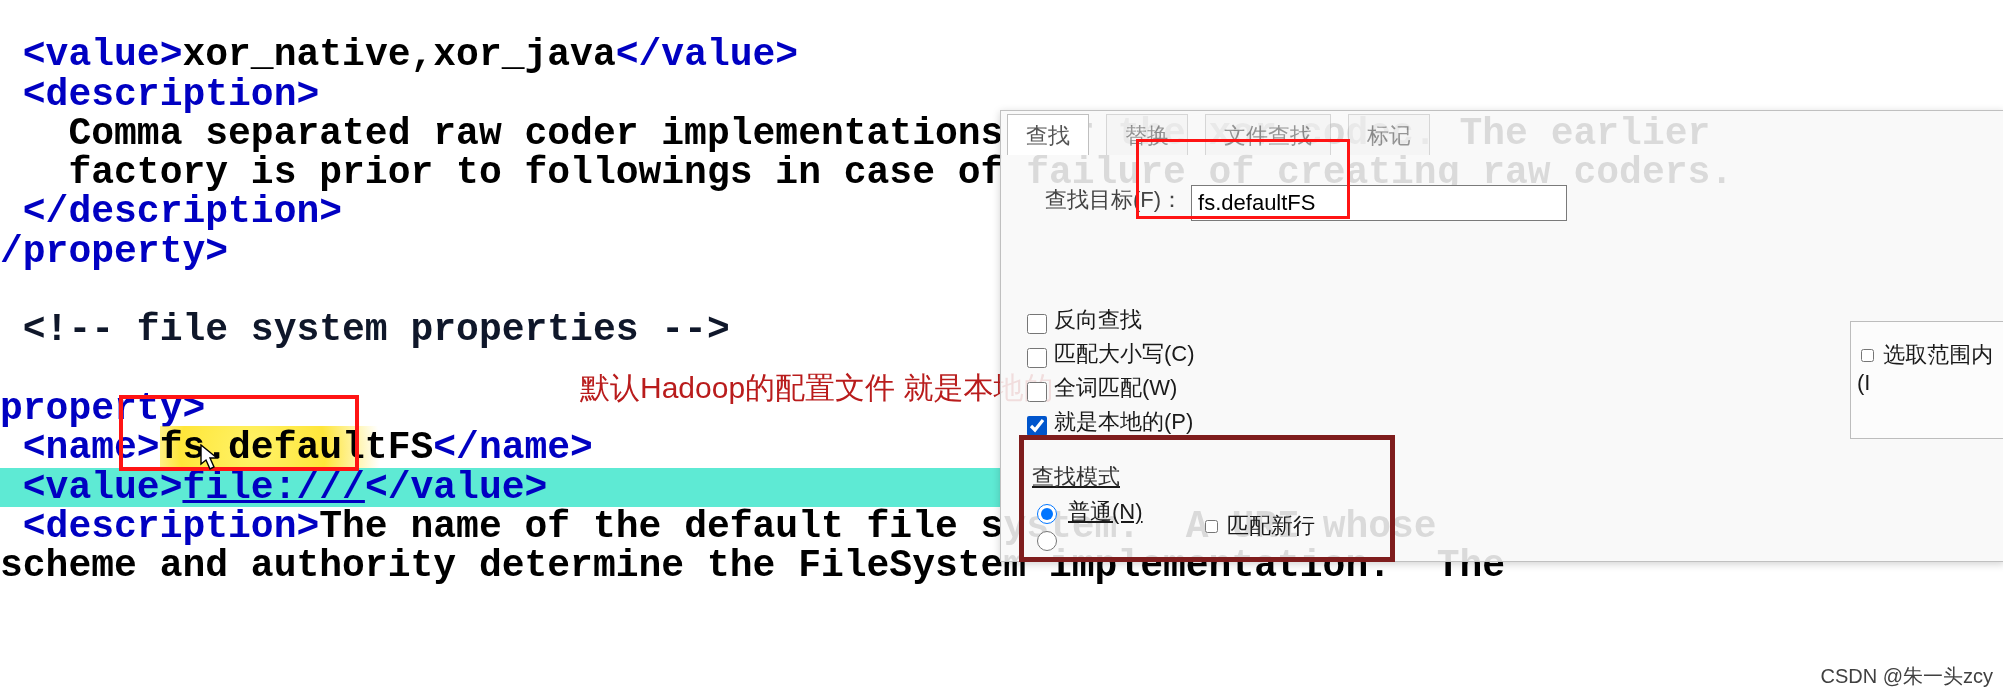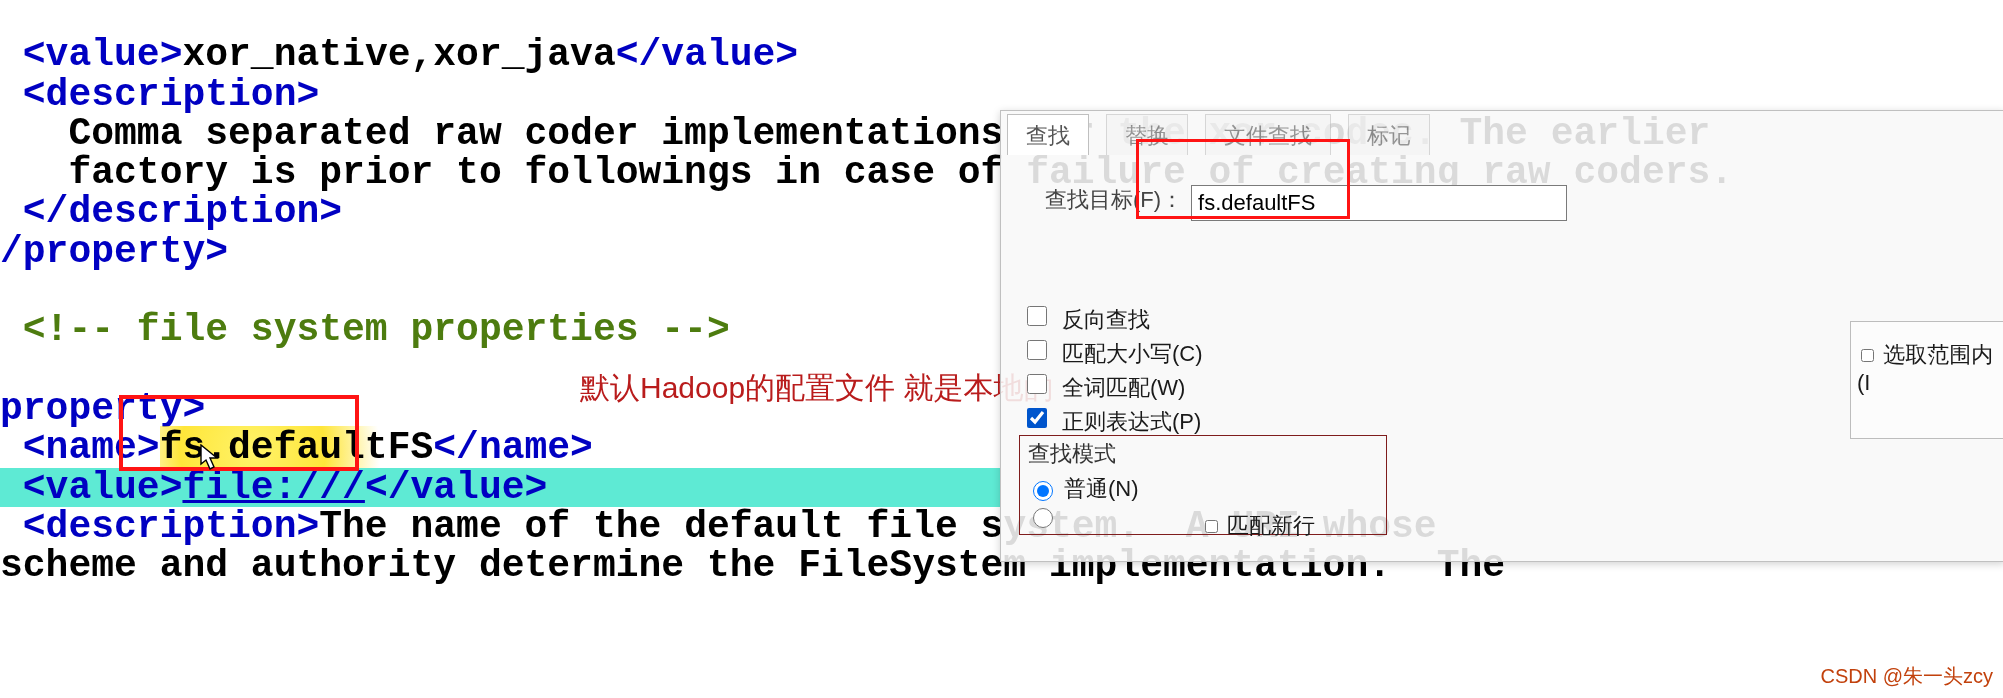--- a/index.html
+++ b/index.html
@@ -18,21 +18,21 @@
     top: -4px;
     width: 100%;
     font-size: 38px;
     line-height: 39.3px;
     white-space: pre;
     font-weight: bold;
     color: #000;
   }
   .tag { color: #0000c2; font-weight: bold; }
   .txt { color: #000; font-weight: bold; }
-  .comment { color: #4d7c0f; font-weight: bold; }
+  .comment { color: #0f172a; font-weight: bold; }
   .link { color: #0000c2; text-decoration: underline; font-weight: bold; }
   .current-sel {
     background: #5eead4;
     display: inline;
   }
   .highlight-yellow {
     background: radial-gradient(circle at 34% 58%, #fff36a 0%, #ffe63a 40%, rgba(255,235,59,0) 70%);
   }
   .red-box-1 {
     position: absolute;
@@ -129,32 +129,33 @@
     padding: 18px 6px;
     font-size: 22px;
   }
   .options {
     position: absolute;
     left: 22px;
     top: 192px;
     font-size: 22px;
     line-height: 34px;
   }
-  .options .row { display: flex; align-items: flex-start; gap: 12px; }
+  .options .row { display: flex; align-items: flex-end; gap: 4px; }
   .options input[type=checkbox]{
     width: 20px; height: 20px;
     accent-color: #0055cc;
   }
   .modegroup {
     position: absolute;
     left: 18px;
     top: 324px;
     width: 350px;
-    border: 1px solid #7f1d1d;
-    padding: 3px 8px 6px 8px;
+    border: 5px solid #7f1d1d;
+    padding: 22px 8px 6px 8px;
+    text-decoration: underline;
   }
   .modegroup .legend {
     font-size: 22px;
     color: #333;
     margin-bottom: 4px;
   }
   .modegroup .row { display:flex; align-items:center; gap:8px; font-size:22px; line-height:32px;}
   .modegroup input[type=radio]{ width:20px;height:20px; }
   .extra-checks {
     position: absolute;
@@ -164,21 +165,21 @@
     gap: 6px;
     align-items: center;
     font-size: 22px;
   }
   .watermark {
     position: absolute;
     right: 10px;
     bottom: 8px;
     font-family: "Microsoft YaHei", sans-serif;
     font-size: 20px;
-    color: #c2410c;
+    color: #404040;
   }
 </style>
 </head>
 <body>
 
 <div class="editor">
 <span class="line"> <span class="tag">&lt;value&gt;</span><span class="txt">xor_native,xor_java</span><span class="tag">&lt;/value&gt;</span></span>
 <span class="line"> <span class="tag">&lt;description&gt;</span></span>
 <span class="line">   <span class="txt">Comma separated raw coder implementations for the xor codec. The earlier</span></span>
 <span class="line">   <span class="txt">factory is prior to followings in case of failure of creating raw coders.</span></span>
@@ -229,21 +230,21 @@
     <div class="row">
         <input type="checkbox" style="">
         <span>匹配大小写(C)</span>
       </div>
     <div class="row">
         <input type="checkbox" style="">
         <span>全词匹配(W)</span>
       </div>
     <div class="row">
         <input type="checkbox" checked="" style="">
-        <span>正则表达式(P)</span>
+        <span>就是本地的(P)</span>
       </div>
   </div>
 
   <div class="modegroup">
     <div class="legend">查找模式</div>
     <div class="row">
         <input type="radio" name="m" checked="" style="">
         <span>普通(N)</span>
       </div>
     <div class="row">

